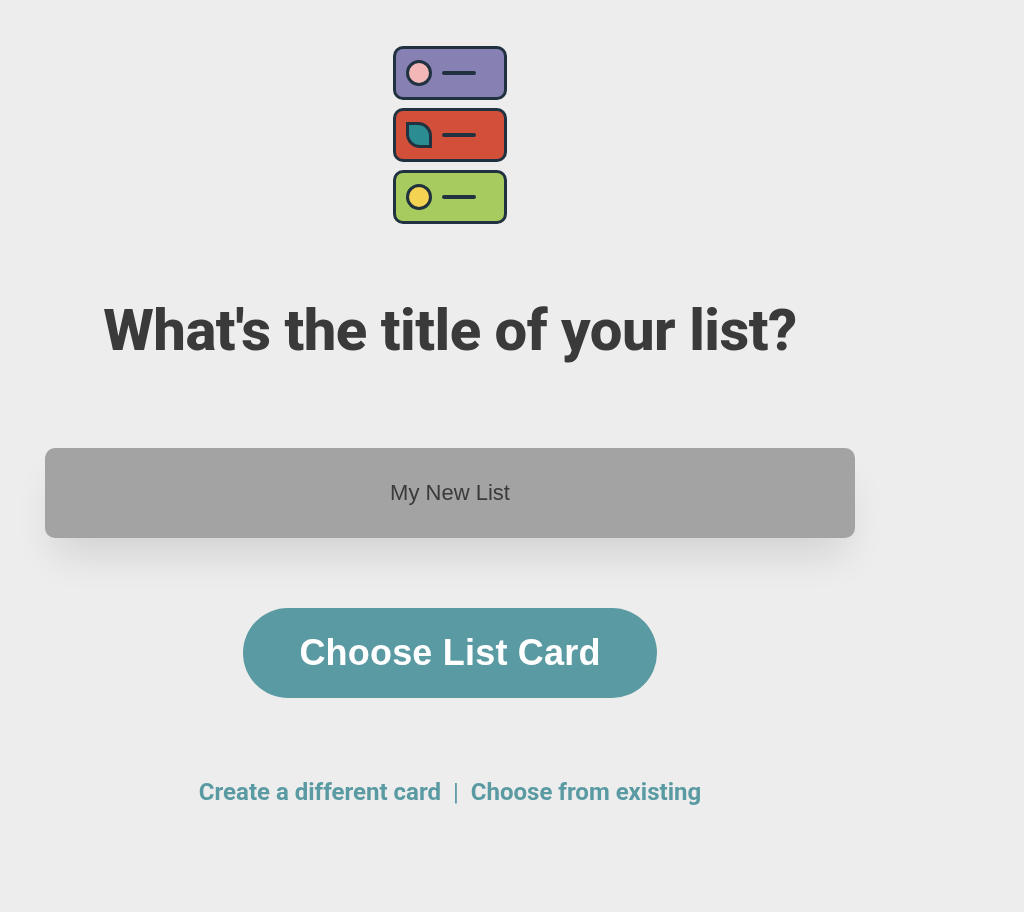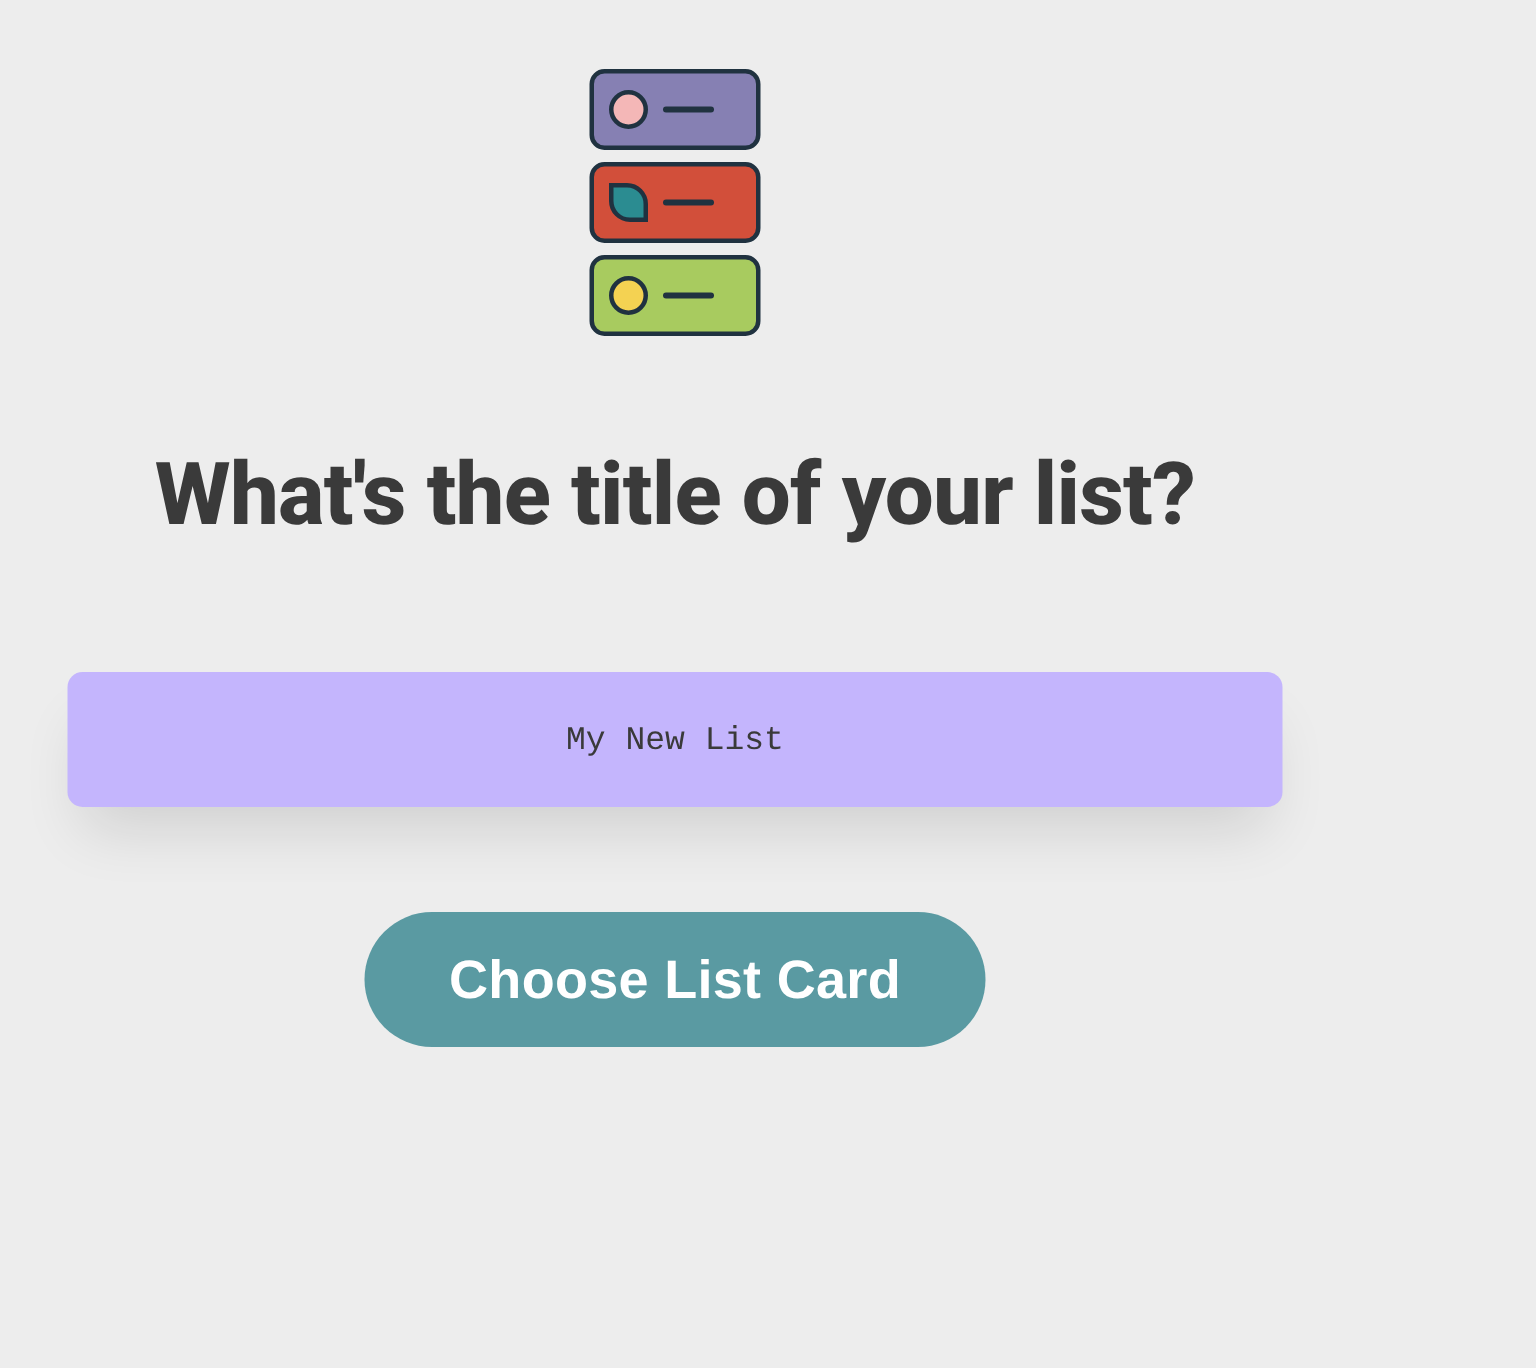--- a/index.html
+++ b/index.html
@@ -83,29 +83,28 @@
   
   .input-wrap{
     margin-top:84px;
     width:810px;
   }
   .title-input{
     width:100%;
     height:90px;
     border:none;
     border-radius:10px;
-    background:#c4b5fd;
+    background:#a3a3a3;
     box-shadow:0 25px 40px -10px rgba(0,0,0,0.12);
     font-size:22px;
     color:#3a3a3a;
     text-align:center;
     outline:none;
     box-sizing:border-box;
     padding:0 20px;
-    font-family:Liberation Mono, monospace;
   }
   .title-input::placeholder{
     color:#3a3a3a;
   }
 
   
   .primary-btn{
     margin-top:70px;
     background:#5a9aa2;
     color:#ffffff;
@@ -159,14 +158,19 @@
   </div>
 
   <h1 class="title">What's the title of your list?</h1>
 
   <div class="input-wrap">
     <input class="title-input" type="text" placeholder="My New List" style="">
   </div>
 
   <button class="primary-btn">Choose List Card</button>
 
+  <div class="secondary">
+    <a>Create a different card</a>
+    <span class="sep">|</span>
+    <a>Choose from existing</a>
+  </div>
 
 </div>
 
 </body></html>

